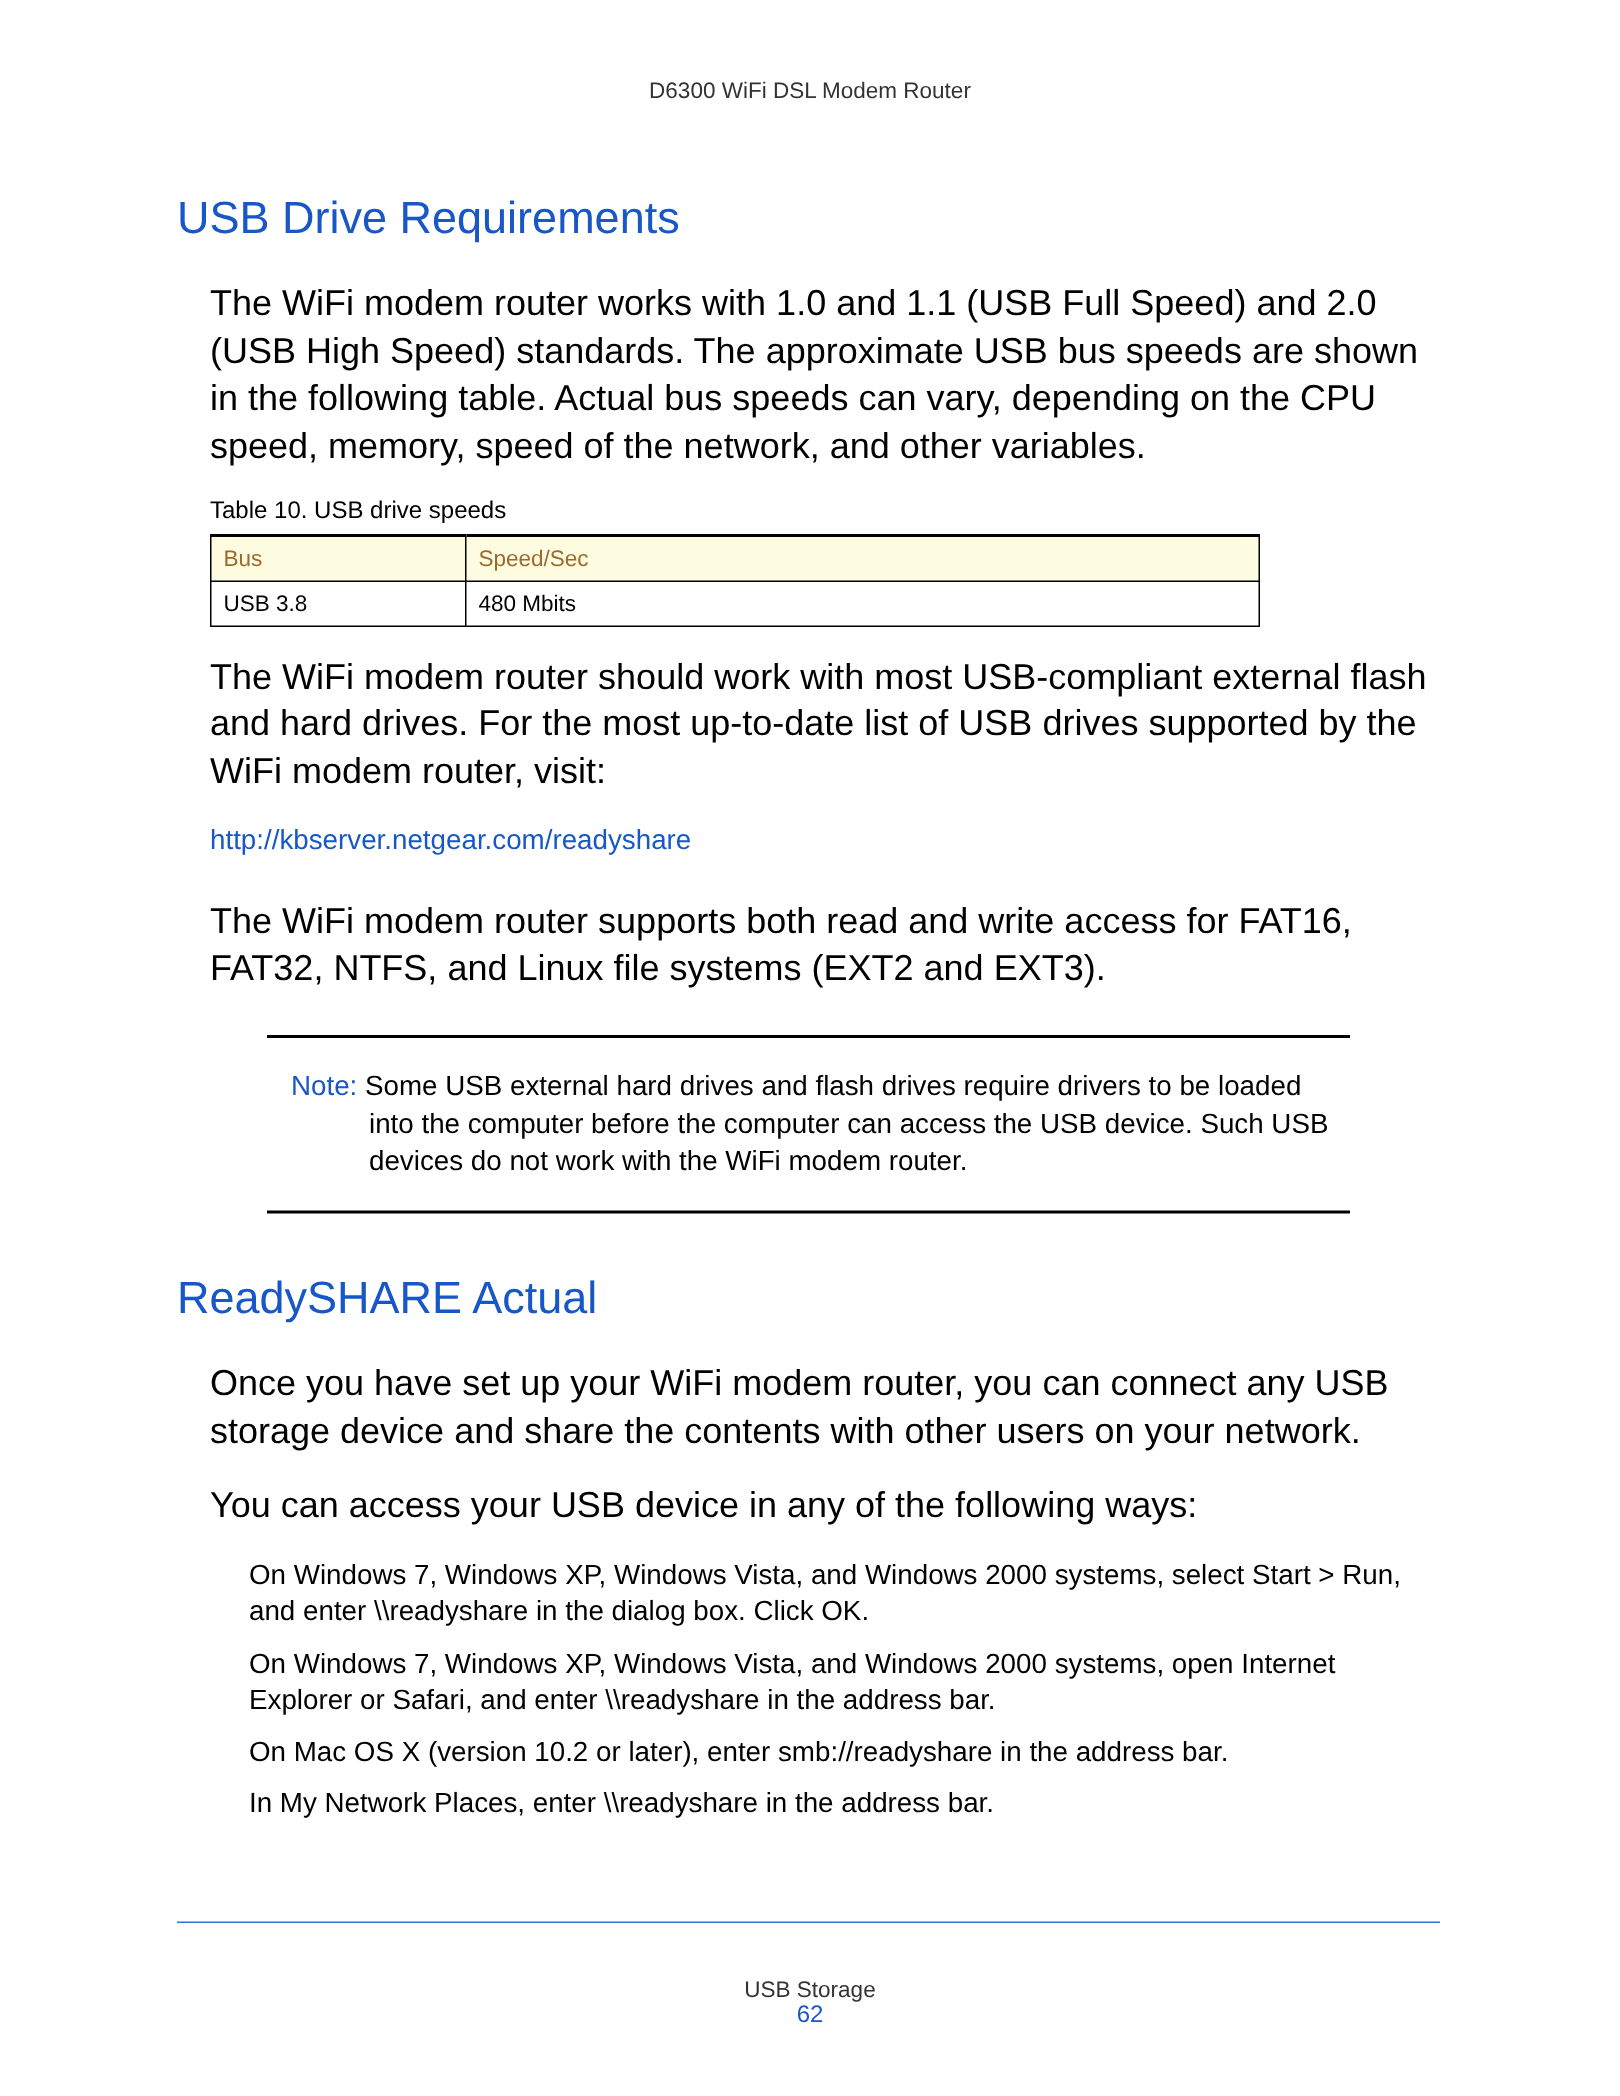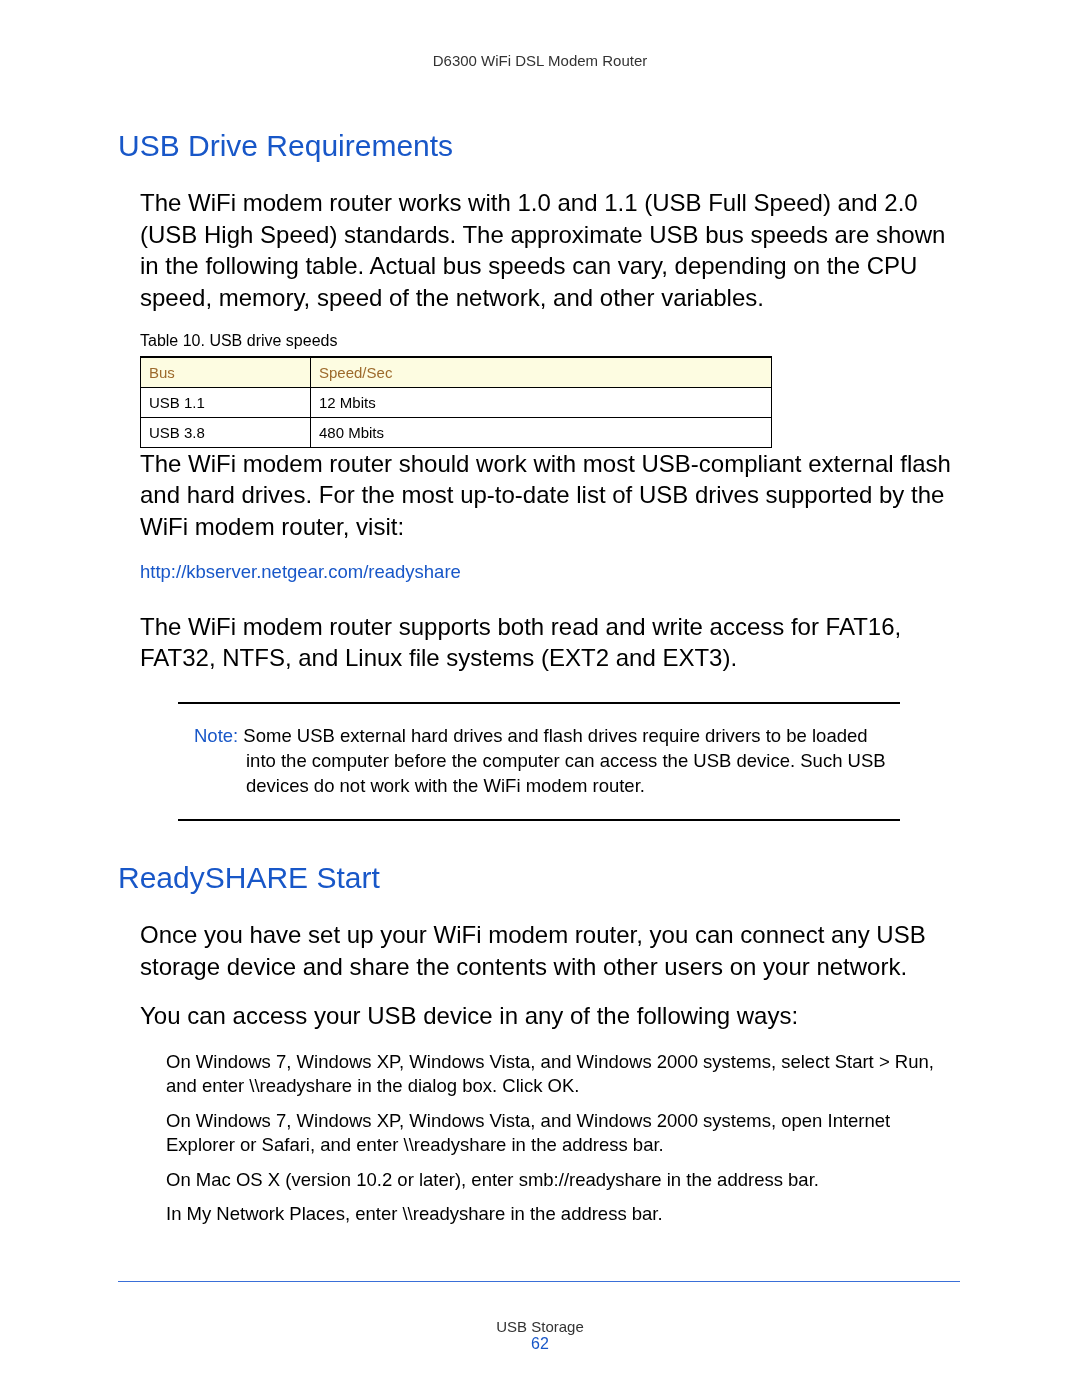--- a/index.html
+++ b/index.html
@@ -33,22 +33,23 @@
       color: #000;
       padding-left: 22px;
     }
     .table-caption {
       font-size: 16px;
       margin: 8px 0 6px 22px;
       color: #000;
     }
     table.usb {
       border-collapse: collapse;
-      width: 632px;
+      width: 700px;
       margin-left: 22px;
+      margin-bottom: 18px;
       font-size: 15px;
     }
     table.usb th {
       background: #fdfce1;
       color: #9d6a2c;
       font-weight: 400;
       text-align: left;
       padding: 6px 8px;
       border: 1px solid #000;
       border-top: 2px solid #000;
@@ -126,44 +127,40 @@
 
   <div class="table-caption">Table 10.  USB drive speeds</div>
 
   <table class="usb">
     <tbody>
         <tr>
       <th>Bus</th>
       <th>Speed/Sec</th>
     </tr>
     <tr>
-      <td>USB 1.1</td>
-      <td>12 Mbits</td>
-    </tr>
-    <tr>
       <td>USB 3.8</td>
       <td>480 Mbits</td>
     </tr>
   </tbody>
     </table>
 
   <p class="body">The WiFi modem router should work with most USB-compliant external flash and hard drives. For the most up-to-date list of USB drives supported by the WiFi modem router, visit:</p>
 
   <a class="link" href="#">http://kbserver.netgear.com/readyshare</a>
 
   <p class="body">The WiFi modem router supports both read and write access for FAT16, FAT32, NTFS, and Linux file systems (EXT2 and EXT3).</p>
 
   <div class="note-box">
     <div class="note-inner">
       <span class="note-label">Note:</span>
       <span>Some USB external hard drives and flash drives require drivers to be loaded into the computer before the computer can access the USB device. Such USB devices do not work with the WiFi modem router.</span>
     </div>
   </div>
 
-  <h2 class="section">ReadySHARE Start</h2>
+  <h2 class="section">ReadySHARE Actual</h2>
 
   <p class="body">Once you have set up your WiFi modem router, you can connect any USB storage device and share the contents with other users on your network.</p>
 
   <p class="body">You can access your USB device in any of the following ways:</p>
 
   <div class="access-list">
     <p class="access-item">On Windows 7, Windows XP, Windows Vista, and Windows 2000 systems, select Start &gt; Run, and enter \\readyshare  in the dialog box. Click OK.</p>
     <p class="access-item">On Windows 7, Windows XP, Windows Vista, and Windows 2000 systems, open Internet Explorer or Safari, and enter \\readyshare  in the address bar.</p>
     <p class="access-item">On Mac OS X (version 10.2 or later), enter smb://readyshare in the address bar.</p>
     <p class="access-item">In My Network Places, enter \\readyshare  in the address bar.</p>

